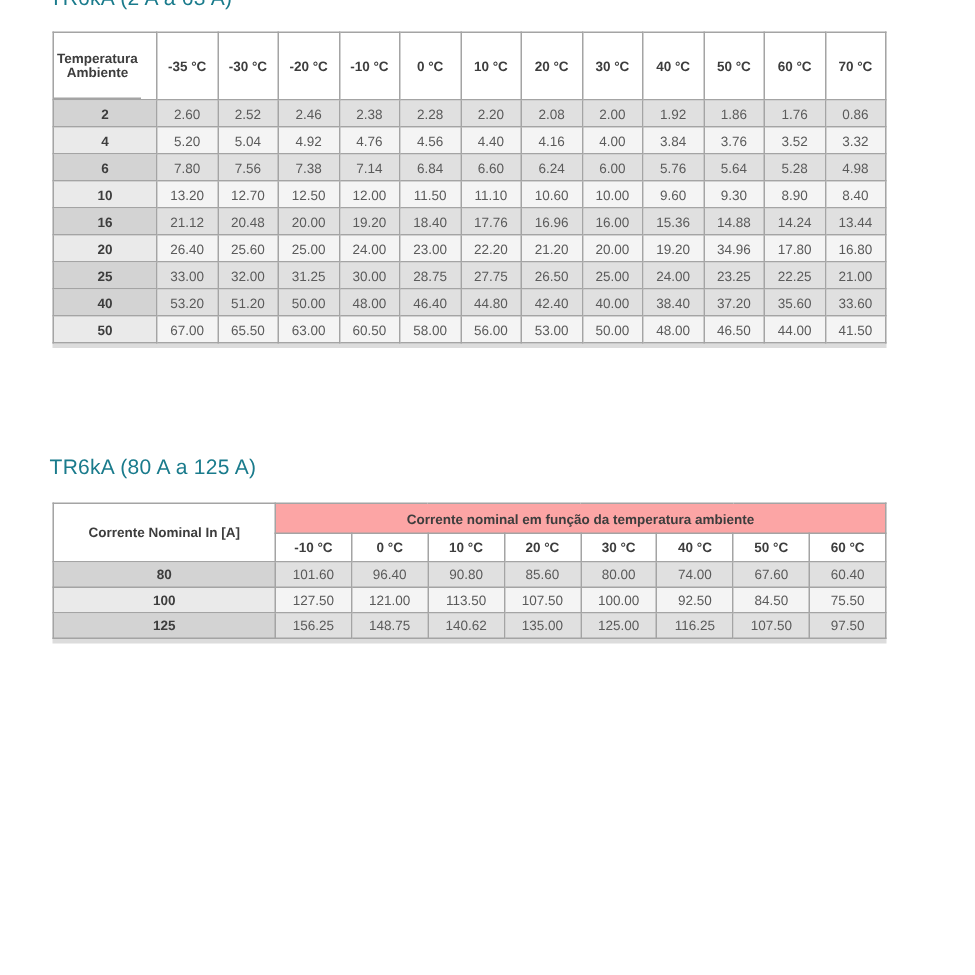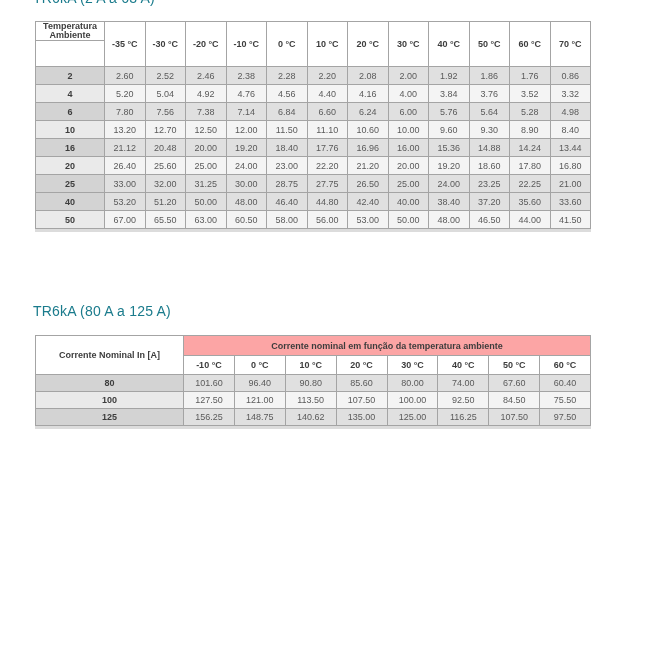--- a/index.html
+++ b/index.html
@@ -57,21 +57,21 @@
   }
   tr.shaded td{background:#e0e0e0;}
   tr.shaded th{background:#d3d3d3;}
   tr.light  td{background:#f4f4f4;}
   tr.light  th{background:#eaeaea;}
 
   
   #table1 thead tr{height:44px;}
   #table1 tbody tr{height:18px;}
   #table1 th.corner{padding:0;}
-  .corner-inner{display:flex;flex-direction:column;height:44px;gap:34px;}
+  .corner-inner{display:flex;flex-direction:row;height:44px;gap:34px;}
   .corner-top,.corner-bottom{
     flex:1;display:flex;align-items:center;justify-content:center;
     line-height:9px;padding:0 2px;
   }
   .corner-top{border-bottom:1px solid #a4a4a4;}
 
   
   #table2 thead tr.span-row{height:20px;}
   #table2 thead tr.temps-row{height:19px;}
   #table2 tbody tr{height:17px;}
@@ -191,21 +191,21 @@
           <th>20</th>
           <td>26.40</td>
           <td>25.60</td>
           <td>25.00</td>
           <td>24.00</td>
           <td>23.00</td>
           <td>22.20</td>
           <td>21.20</td>
           <td>20.00</td>
           <td>19.20</td>
-          <td>18.60</td>
+          <td>34.96</td>
           <td>17.80</td>
           <td>16.80</td>
         </tr>
         <tr class="shaded">
           <th>25</th>
           <td>33.00</td>
           <td>32.00</td>
           <td>31.25</td>
           <td>30.00</td>
           <td>28.75</td>

